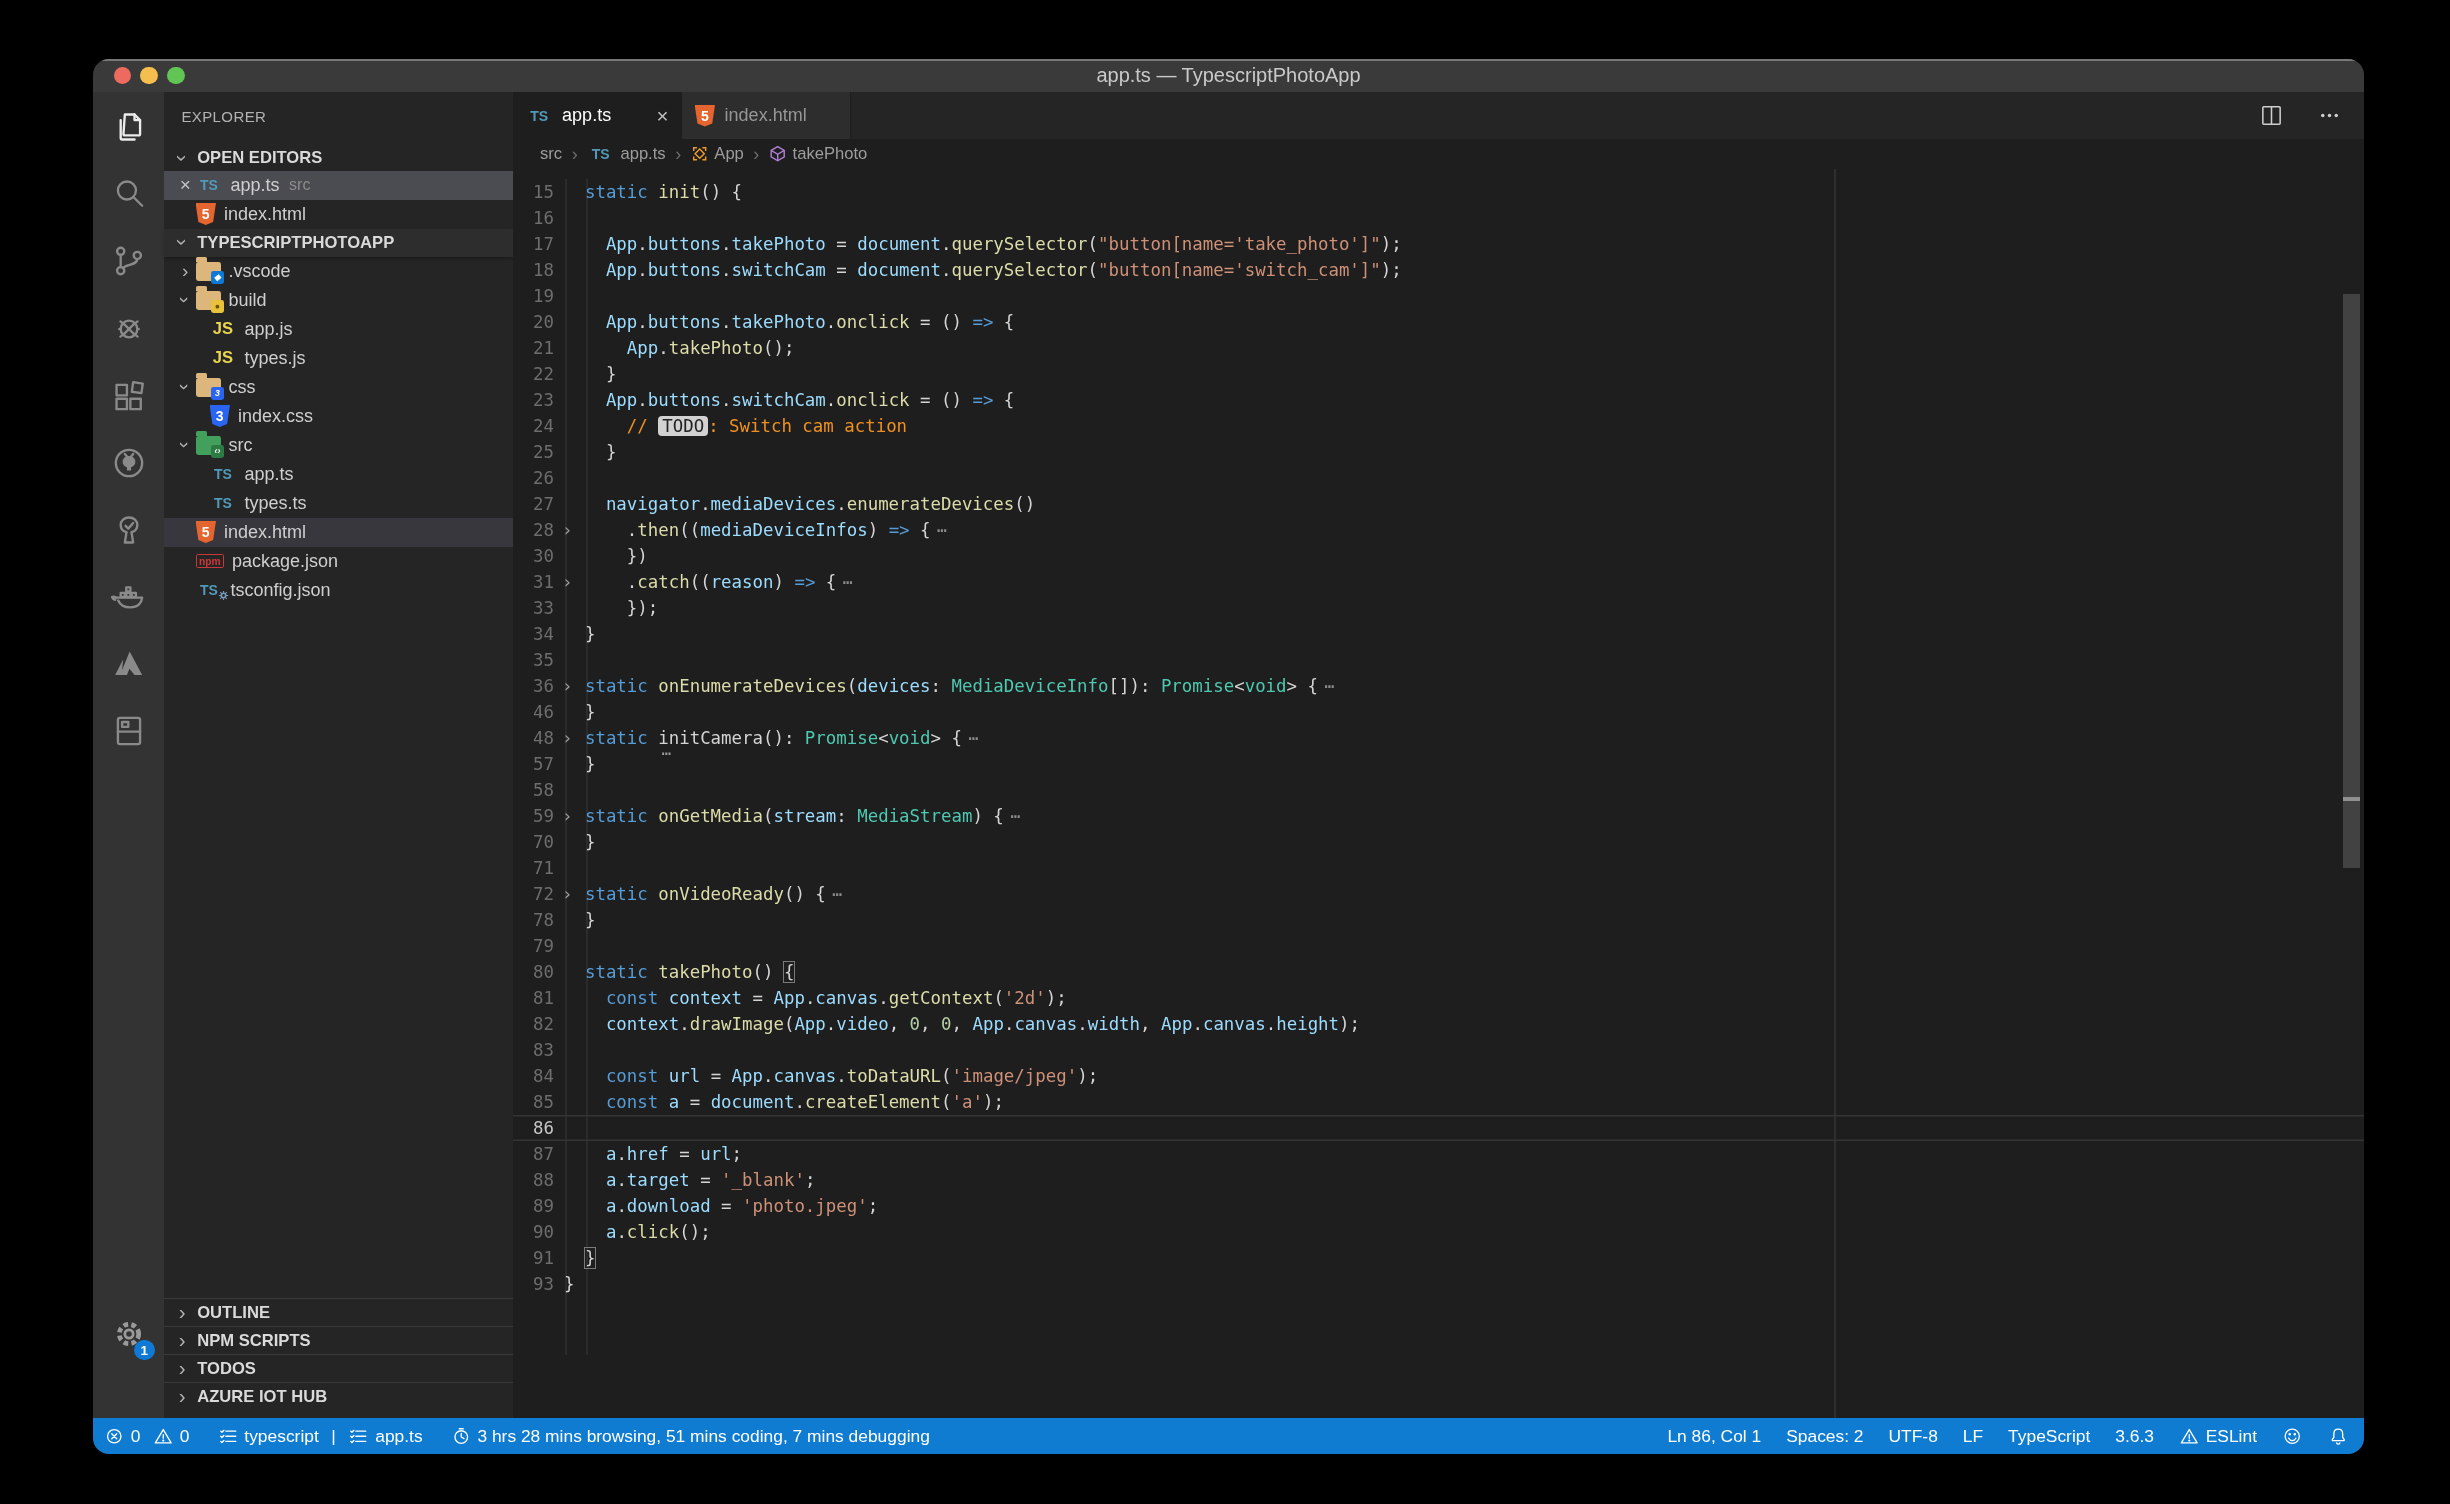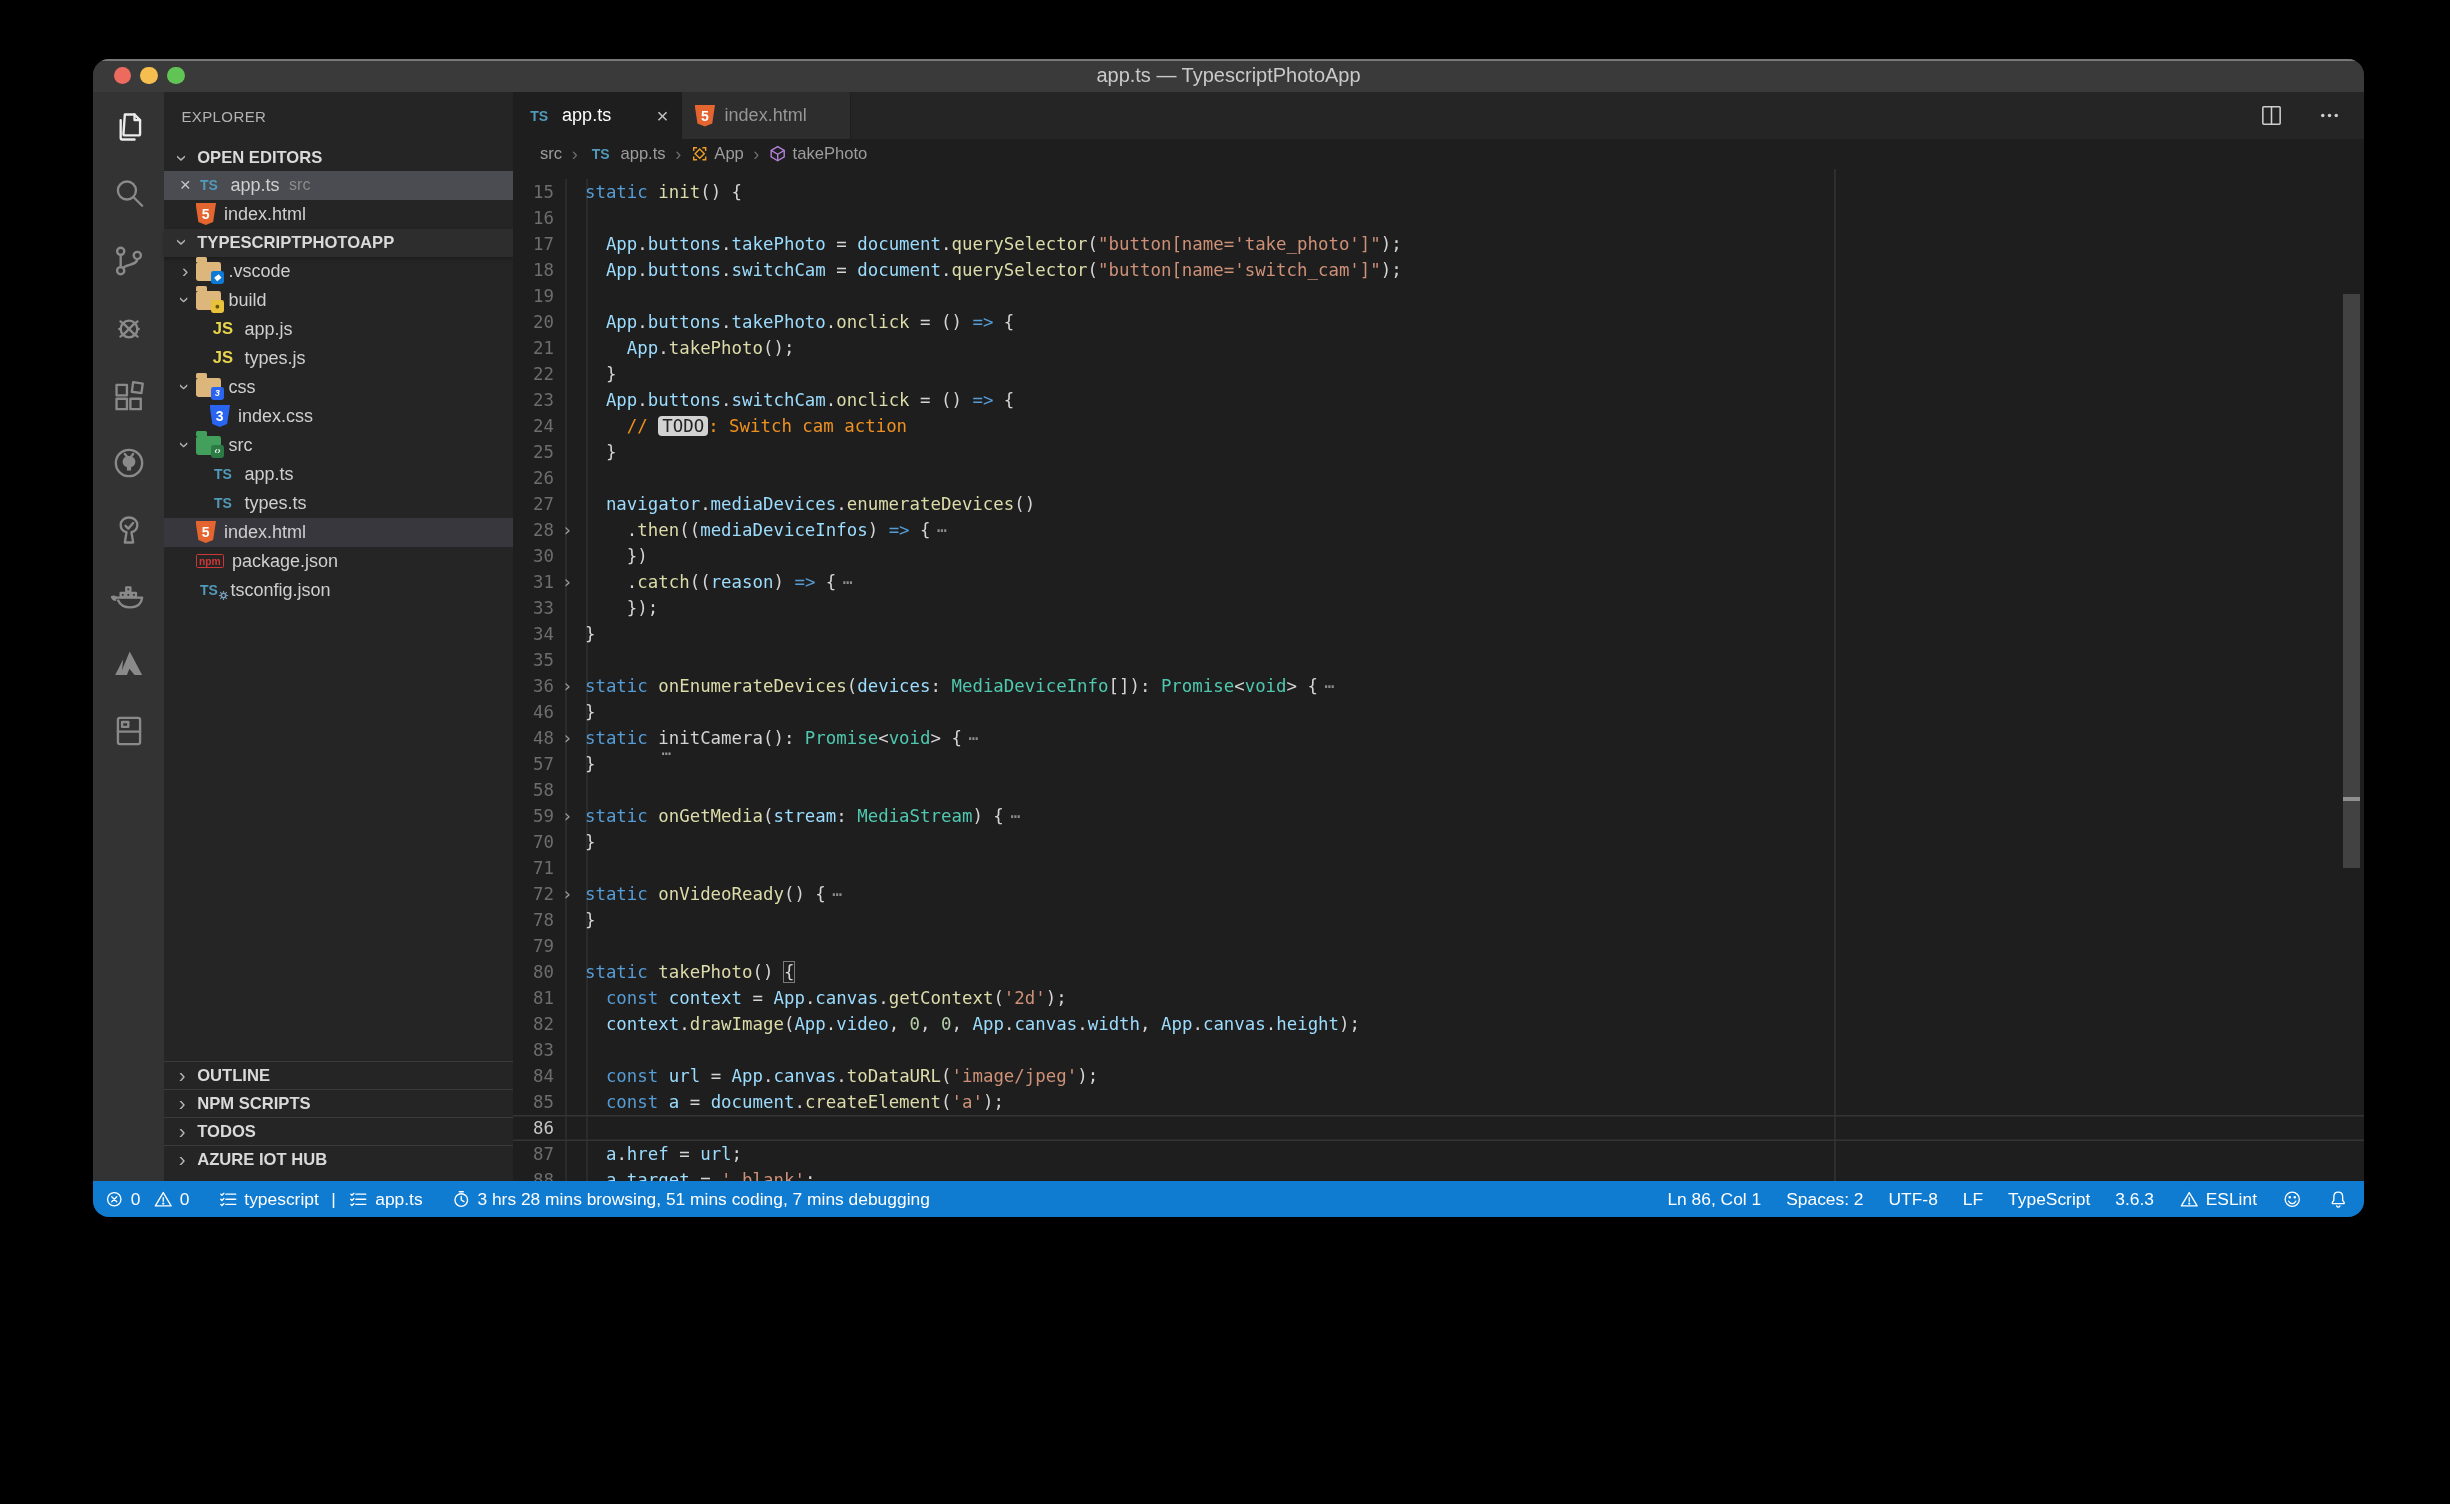--- a/index.html
+++ b/index.html
@@ -1,18 +1,18 @@
 <!DOCTYPE html>
 <html style="font-size:12.6px"><head>
 <meta charset="utf-8">
 <style>
   html,body{margin:0;padding:0;}
   body{width:2450px;height:1504px;background:#000;position:relative;overflow:hidden;
        font-family:"Liberation Sans",sans-serif;-webkit-font-smoothing:antialiased;}
-  #window{position:absolute;left:93px;top:59px;width:2271px;height:1158px;border-radius:16px;
+  #window{position:absolute;left:93px;top:59px;width:2271px;height:1395px;border-radius:16px;
           overflow:hidden;background:#1e1e1e;}
   .topline{position:absolute;top:0;left:0;right:0;height:1.6px;background:#8d8d8d;opacity:.75;z-index:40;}
   
   .titlebar{position:absolute;top:0;left:0;right:0;height:33px;background:#3a3a3a;z-index:30;}
   .lights{position:absolute;left:20.5px;top:8px;display:flex;gap:9.5px;}
   .light{width:17.4px;height:17.4px;border-radius:50%;}
   .wtitle{position:absolute;left:50%;top:0;transform:translateX(-50%);line-height:33px;
           font-size:20px;color:#c9c9c9;white-space:nowrap;}
   
   .main{position:absolute;top:33px;left:0;right:0;bottom:36px;display:flex;}

